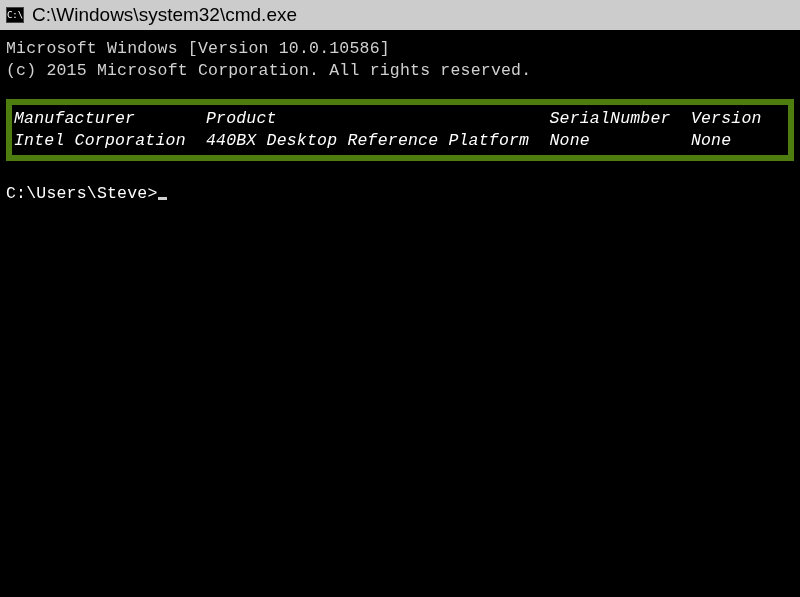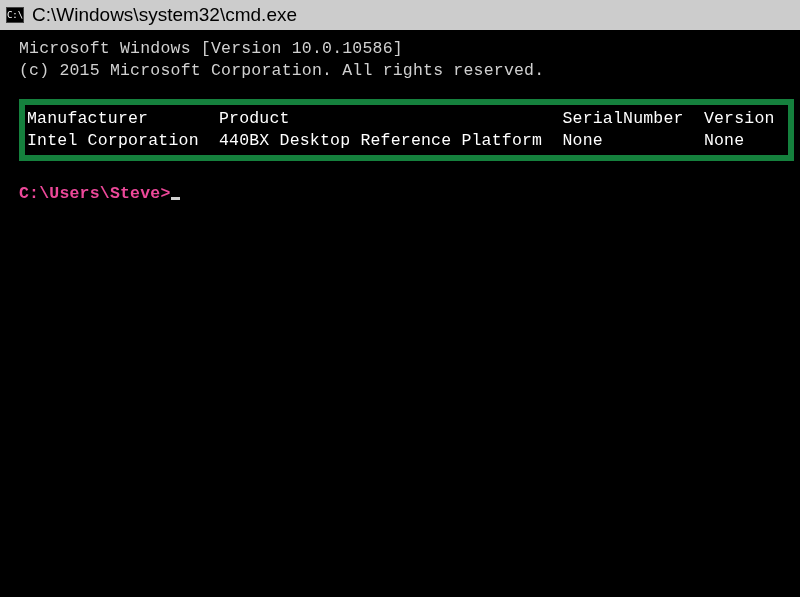--- a/index.html
+++ b/index.html
@@ -41,38 +41,37 @@
       font-size: 19px;
       color: #000;
     }
     .terminal {
       padding: 8px 6px;
       color: #d0d0d0;
       font-size: 16.5px;
       line-height: 1.35;
       white-space: pre;
       letter-spacing: 0.2px;
-      margin-left: 13px;
     }
     .highlight-block {
       margin: 16px 0 22px 0;
-      background: #15803d;
+      background: #4d7c0f;
       padding: 6px;
+      font-style: italic;
     }
     .highlight-inner {
       background: #000;
       color: #fff;
       padding: 3px 2px;
       font-size: 16.5px;
       line-height: 1.35;
       white-space: pre;
     }
     .prompt-line {
-      color: #ec4899;
-      font-weight: bold;
+      color: #ffffff;
     }
     .cursor {
       display: inline-block;
       width: 9px;
       height: 3px;
       background: #d0d0d0;
       vertical-align: -2px;
     }
   </style>
 </head>

